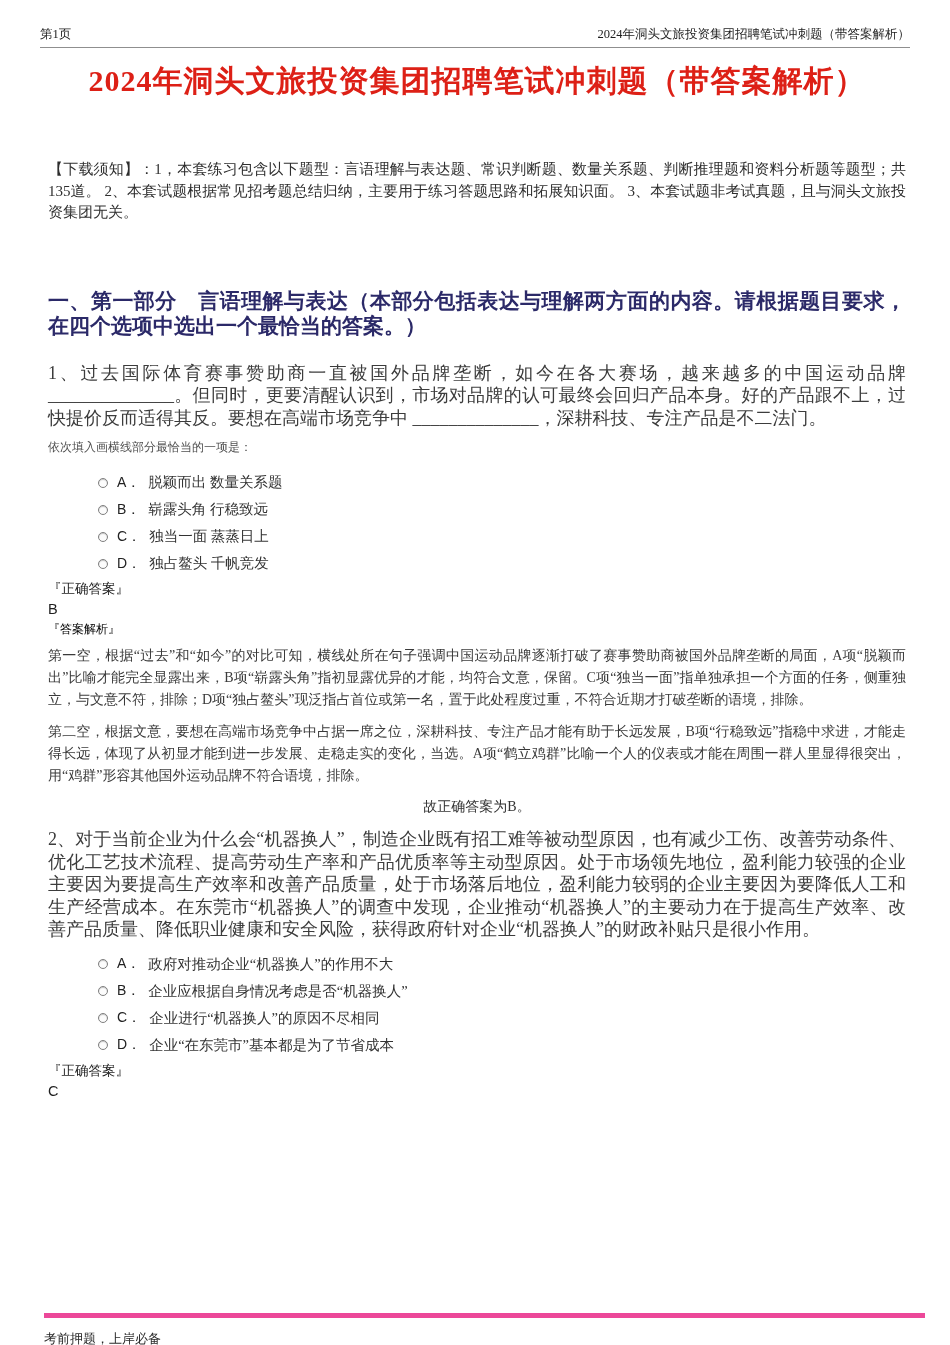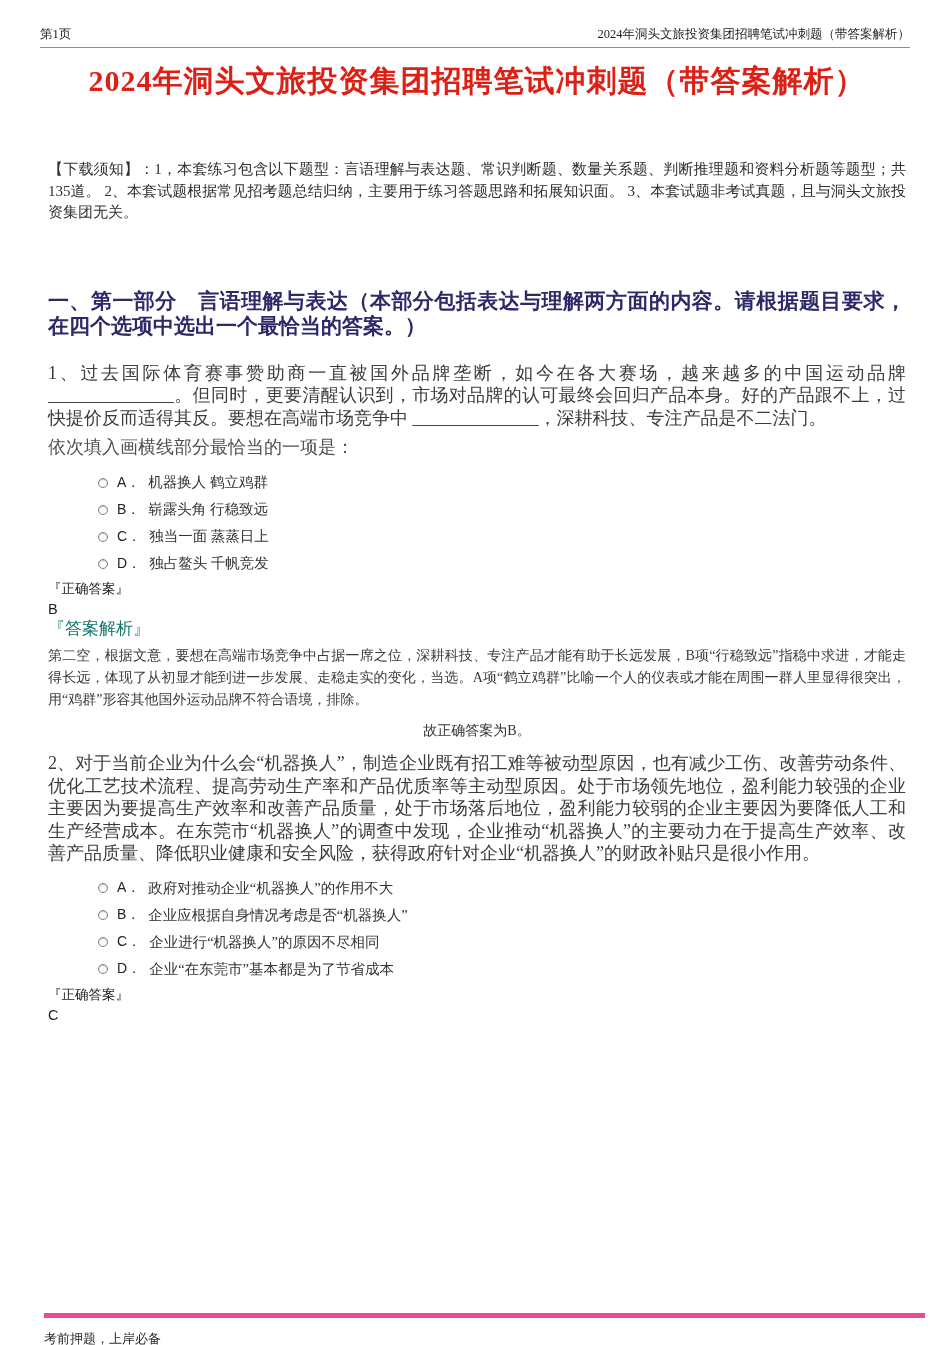--- a/index.html
+++ b/index.html
@@ -58,21 +58,21 @@
   }
   .stem {
     margin: 23px 0 0 0;
     font-size: 18px;
     line-height: 22.5px;
     color: #3c3c3c;
     text-align: justify;
   }
   .prompt {
     margin: 7px 0 0 0;
-    font-size: 18px;
+    font-size: 12px;
     line-height: 22px;
     color: #4f4f4f;
   }
   .options {
     margin: 11px 0 0 50px;
     padding: 0;
     list-style: none;
   }
   .option-row {
     display: flex;
@@ -107,23 +107,23 @@
   }
   .answer-value {
     margin: 0;
     font-size: 14.5px;
     line-height: 20px;
     color: #1f1f1f;
     font-family: "Liberation Sans", "DejaVu Sans", sans-serif;
   }
   .analysis-label {
     margin: 0;
-    font-size: 17px;
+    font-size: 12px;
     line-height: 20px;
-    color: #0f766e;
+    color: #000000;
   }
   .analysis-para {
     margin: 6px 0 0 0;
     font-size: 14px;
     line-height: 22px;
     color: #3a3a3a;
     text-align: justify;
   }
   .analysis-para + .analysis-para { margin-top: 10px; }
   .conclusion {
@@ -181,21 +181,21 @@
     <h2 class="section-heading">一、第一部分　言语理解与表达（本部分包括表达与理解两方面的内容。请根据题目要求，在四个选项中选出一个最恰当的答案。）</h2>
 
     <div>
       <p class="stem">1、过去国际体育赛事赞助商一直被国外品牌垄断，如今在各大赛场，越来越多的中国运动品牌 ______________。但同时，更要清醒认识到，市场对品牌的认可最终会回归产品本身。好的产品跟不上，过快提价反而适得其反。要想在高端市场竞争中 ______________，深耕科技、专注产品是不二法门。</p>
       <p class="prompt">依次填入画横线部分最恰当的一项是：</p>
 
       <ul class="options">
         <li class="option-row">
           <span class="radio"></span>
           <span class="opt-letter">A．</span>
-          <span class="opt-text">机器换人 鹤立鸡群</span>
+          <span class="opt-text">脱颖而出 数量关系题</span>
         </li>
         <li class="option-row">
           <span class="radio"></span>
           <span class="opt-letter">B．</span>
           <span class="opt-text">崭露头角 行稳致远</span>
         </li>
         <li class="option-row">
           <span class="radio"></span>
           <span class="opt-letter">C．</span>
           <span class="opt-text">独当一面 蒸蒸日上</span>
@@ -204,20 +204,21 @@
           <span class="radio"></span>
           <span class="opt-letter">D．</span>
           <span class="opt-text">独占鳌头 千帆竞发</span>
         </li>
       </ul>
 
       <p class="answer-label">『正确答案』</p>
       <p class="answer-value">B</p>
       <p class="analysis-label">『答案解析』</p>
 
+      <p class="analysis-para">第一空，根据“过去”和“如今”的对比可知，横线处所在句子强调中国运动品牌逐渐打破了赛事赞助商被国外品牌垄断的局面，A项“脱颖而出”比喻才能完全显露出来，B项“崭露头角”指初显露优异的才能，均符合文意，保留。C项“独当一面”指单独承担一个方面的任务，侧重独立，与文意不符，排除；D项“独占鳌头”现泛指占首位或第一名，置于此处程度过重，不符合近期才打破垄断的语境，排除。</p>
       <p class="analysis-para">第二空，根据文意，要想在高端市场竞争中占据一席之位，深耕科技、专注产品才能有助于长远发展，B项“行稳致远”指稳中求进，才能走得长远，体现了从初显才能到进一步发展、走稳走实的变化，当选。A项“鹤立鸡群”比喻一个人的仪表或才能在周围一群人里显得很突出，用“鸡群”形容其他国外运动品牌不符合语境，排除。</p>
 
       <p class="conclusion">故正确答案为B。</p>
     </div>
 
     <div>
       <p class="stem q2-stem">2、对于当前企业为什么会“机器换人”，制造企业既有招工难等被动型原因，也有减少工伤、改善劳动条件、优化工艺技术流程、提高劳动生产率和产品优质率等主动型原因。处于市场领先地位，盈利能力较强的企业主要因为要提高生产效率和改善产品质量，处于市场落后地位，盈利能力较弱的企业主要因为要降低人工和生产经营成本。在东莞市“机器换人”的调查中发现，企业推动“机器换人”的主要动力在于提高生产效率、改善产品质量、降低职业健康和安全风险，获得政府针对企业“机器换人”的财政补贴只是很小作用。</p>
 
       <ul class="options q2-options">
         <li class="option-row">

